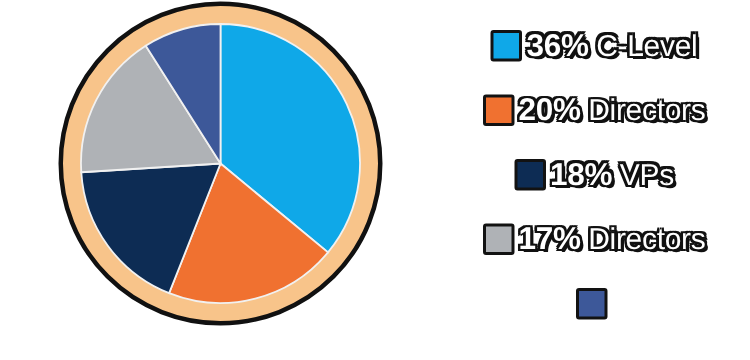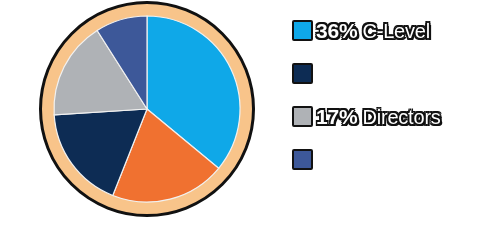--- a/index.html
+++ b/index.html
@@ -30,20 +30,21 @@
     position: absolute;
     left: 292px;
     top: 0;
     width: 208px;
     height: 225px;
     display: flex;
     flex-direction: column;
     justify-content: flex-start;
     padding-top: 9px;
     box-sizing: border-box;
+    align-items: center;
   }
   .legend-row {
     display: flex;
     align-items: center;
     height: 43px;
     flex: 0 0 auto;
   }
   .swatch {
     width: 21px;
     height: 21px;
@@ -101,23 +102,28 @@
     </svg>
   </div>
 
   <div id="legend">
 
     <div class="legend-row">
       <span class="swatch" style="background: rgb(15, 168, 232);"></span>
       <span class="legend-text"><span class="legend-pct">36%</span><span class="legend-label">C-Level</span></span>
     </div>
 
+    <div class="legend-row">
+      <span class="swatch" style="background: rgb(240, 113, 48);"></span>
+      <span class="legend-text"><span class="legend-pct">20%</span><span class="legend-label">Directors</span></span>
+    </div>
 
     <div class="legend-row">
       <span class="swatch" style="background: rgb(13, 44, 84);"></span>
+      <span class="legend-text"><span class="legend-pct">18%</span><span class="legend-label">VPs</span></span>
     </div>
 
     <div class="legend-row">
       <span class="swatch" style="background: rgb(175, 178, 182);"></span>
       <span class="legend-text"><span class="legend-pct">17%</span><span class="legend-label">Directors</span></span>
     </div>
 
     <div class="legend-row">
       <span class="swatch" style="background: rgb(61, 88, 153);"></span>
     </div>

